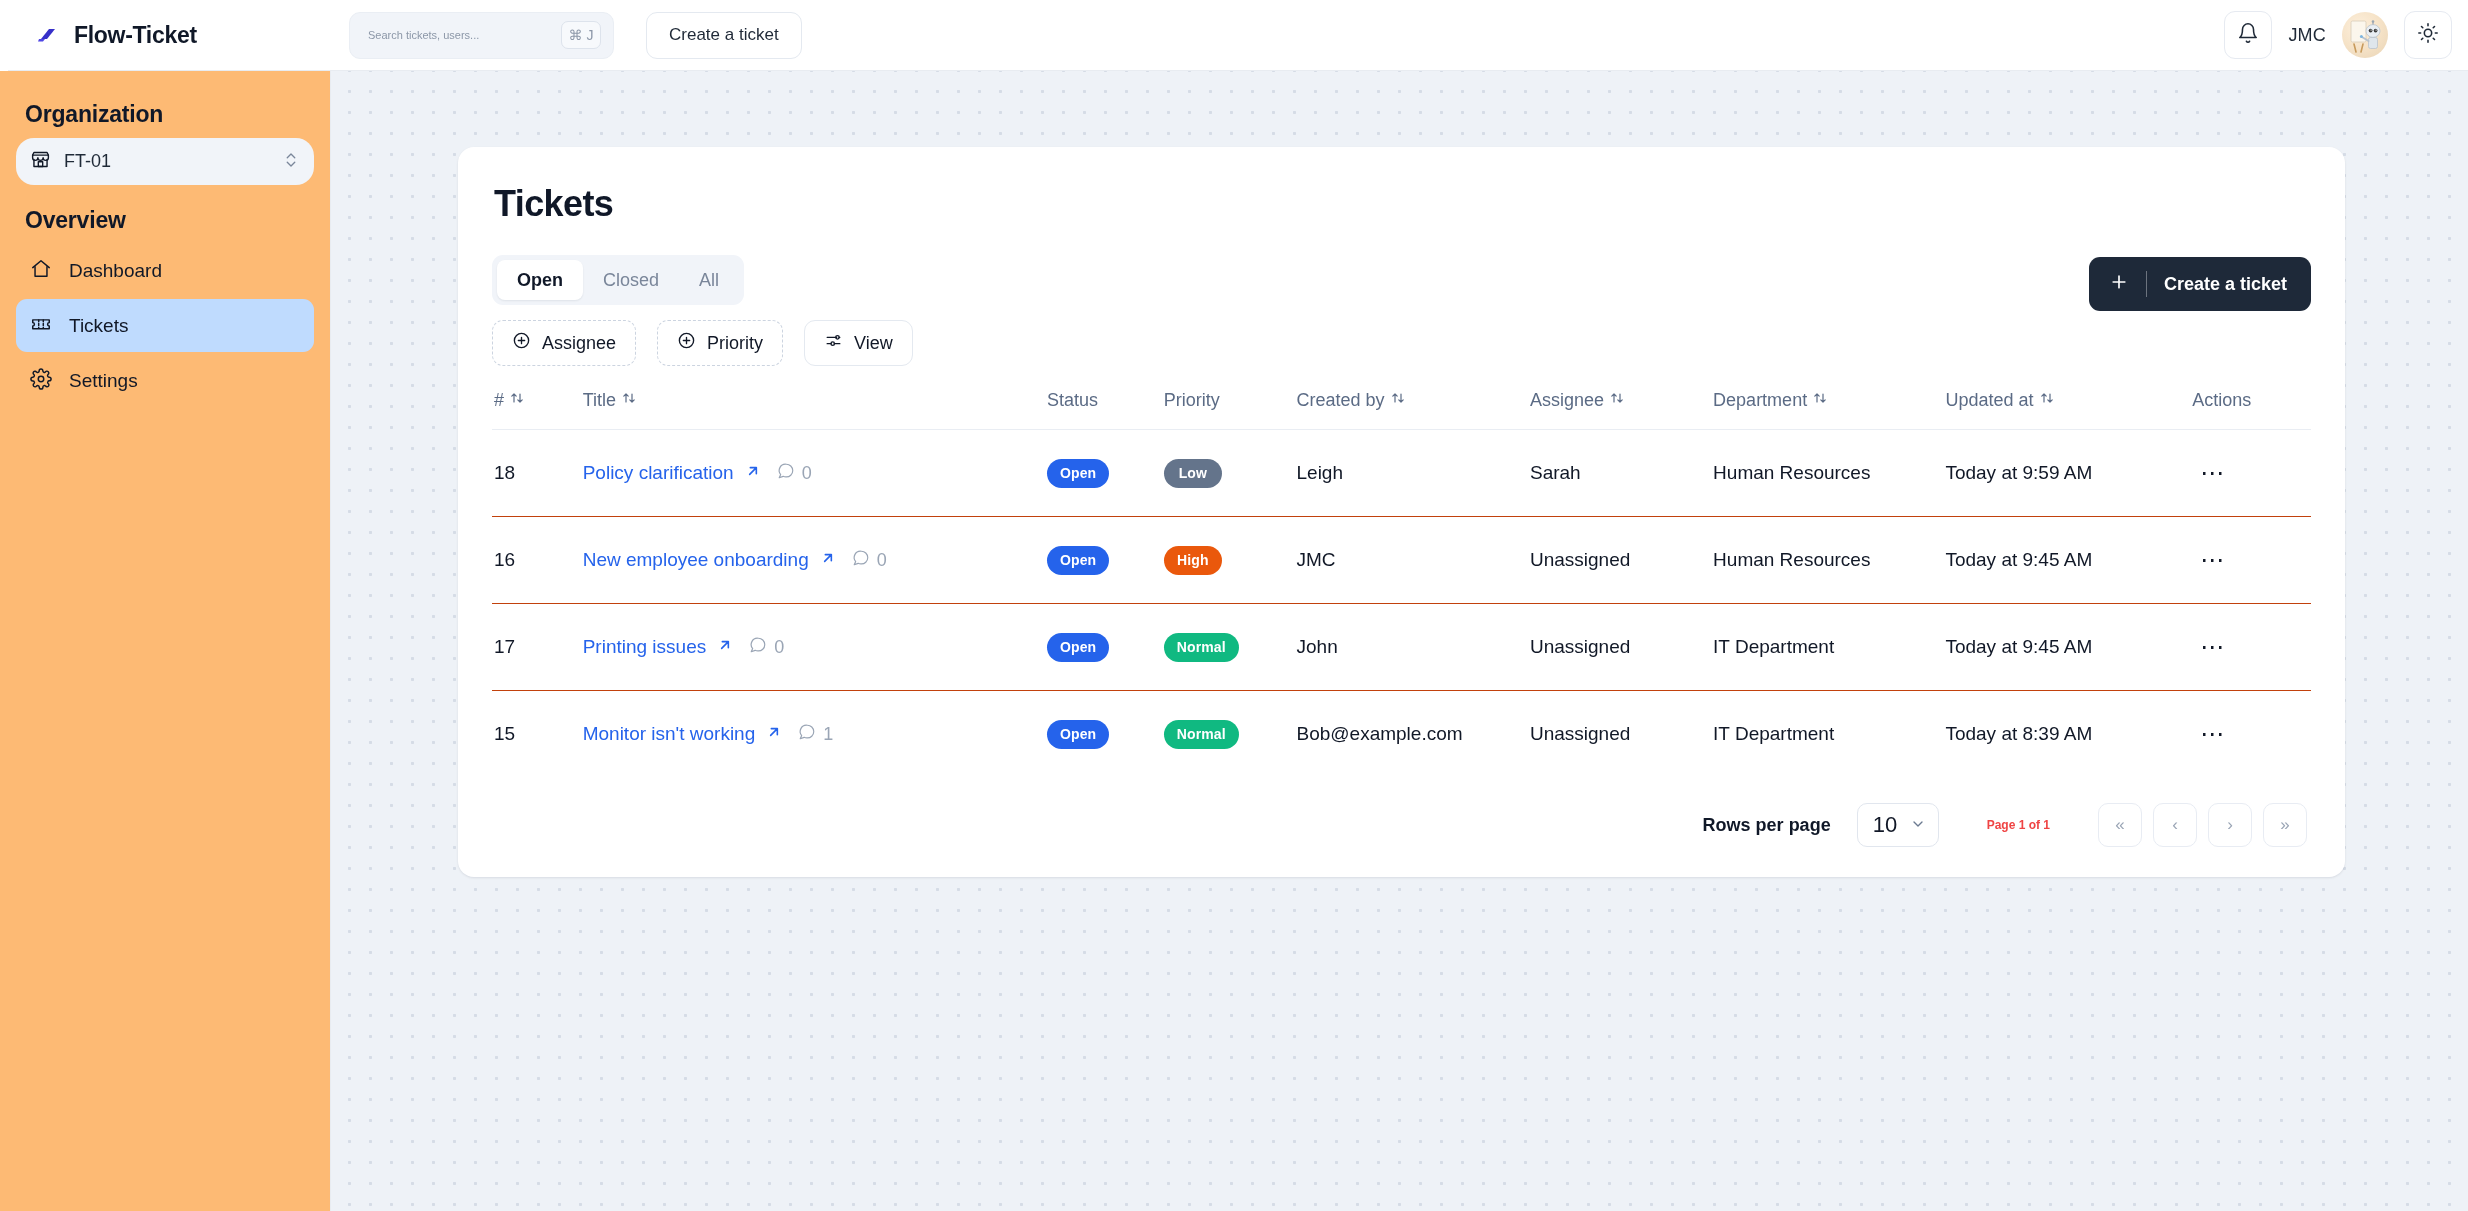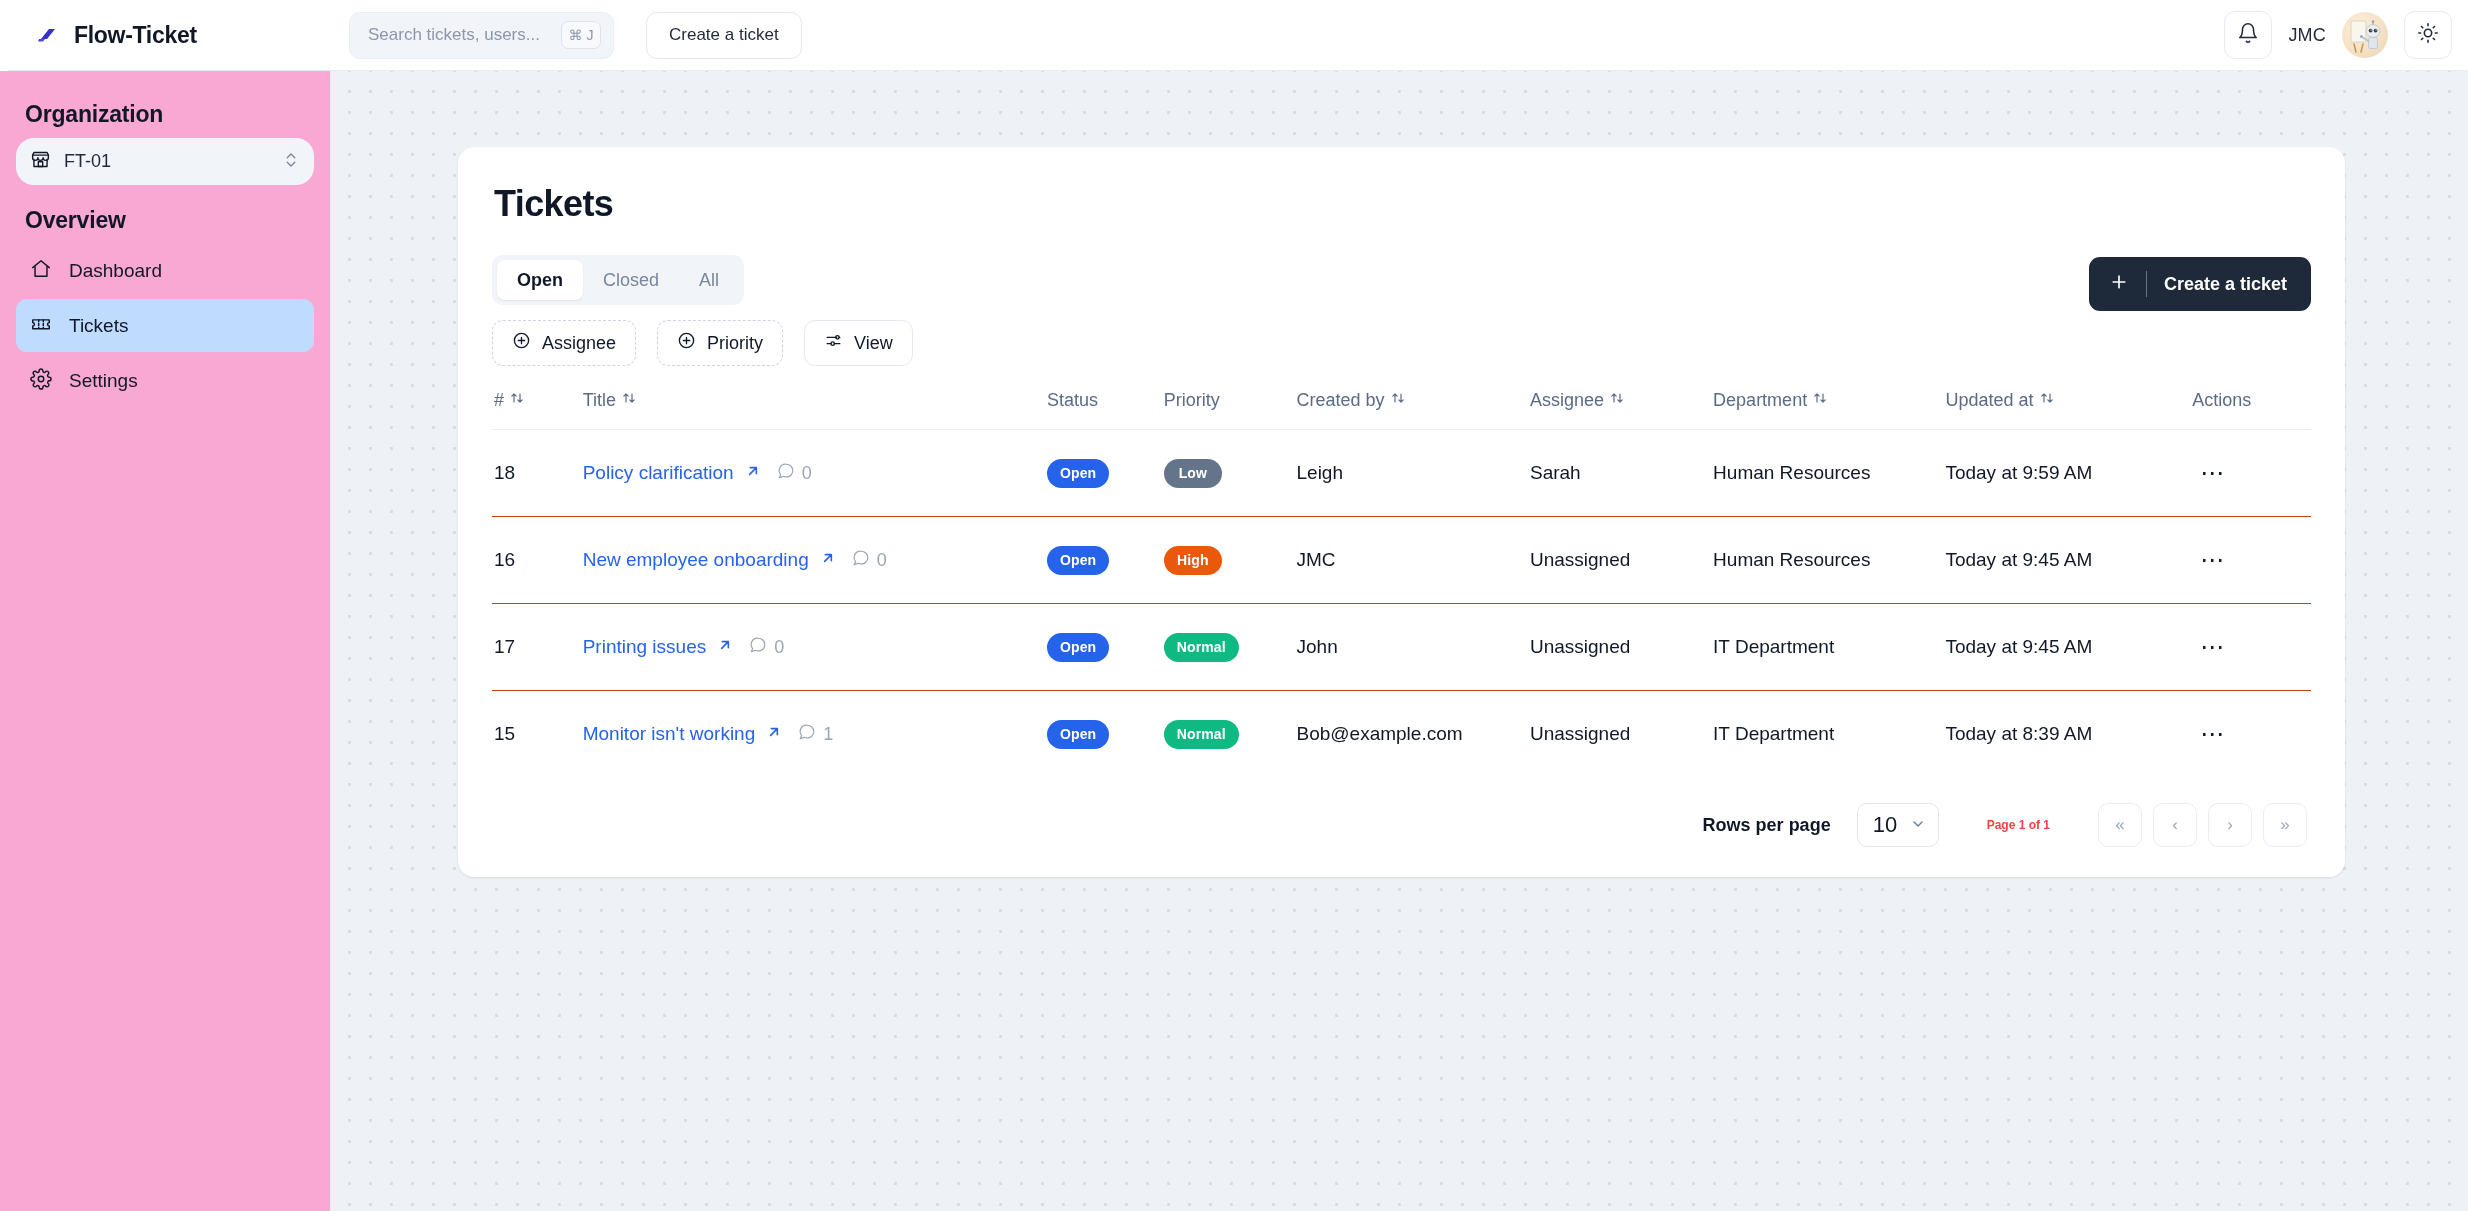--- a/index.html
+++ b/index.html
@@ -48,21 +48,21 @@
     background: #f1f4f9;
     border: 1px solid #eaeef4;
     border-radius: 11px;
     display: flex;
     align-items: center;
     justify-content: space-between;
     padding: 0 12px 0 18px;
     cursor: text;
   }
   .search-placeholder {
-    font-size: 17px;
+    font-size: 11px;
     color: #8c97a8;
   }
   .kbd {
     display: flex;
     align-items: center;
     justify-content: center;
     gap: 3px;
     min-width: 40px; height: 28px;
     border: 1px solid #dde3ec;
     border-radius: 7px;
@@ -116,21 +116,21 @@
     cursor: pointer;
     flex: none;
   }
   .avatar svg { position: absolute; inset: 0; }
 
   
   .sidebar {
     position: absolute;
     top: 71px; left: 0;
     width: 331px; height: 1140px;
-    background: #f9a8d4;
+    background: #fdba74;
     border-right: 1px solid #e8ecf1;
     padding: 24px 16px 0 16px;
   }
   .side-head {
     font-size: 23px;
     font-weight: 700;
     color: #101828;
     letter-spacing: -0.2px;
     padding: 6px 0 10px 9px;
   }

